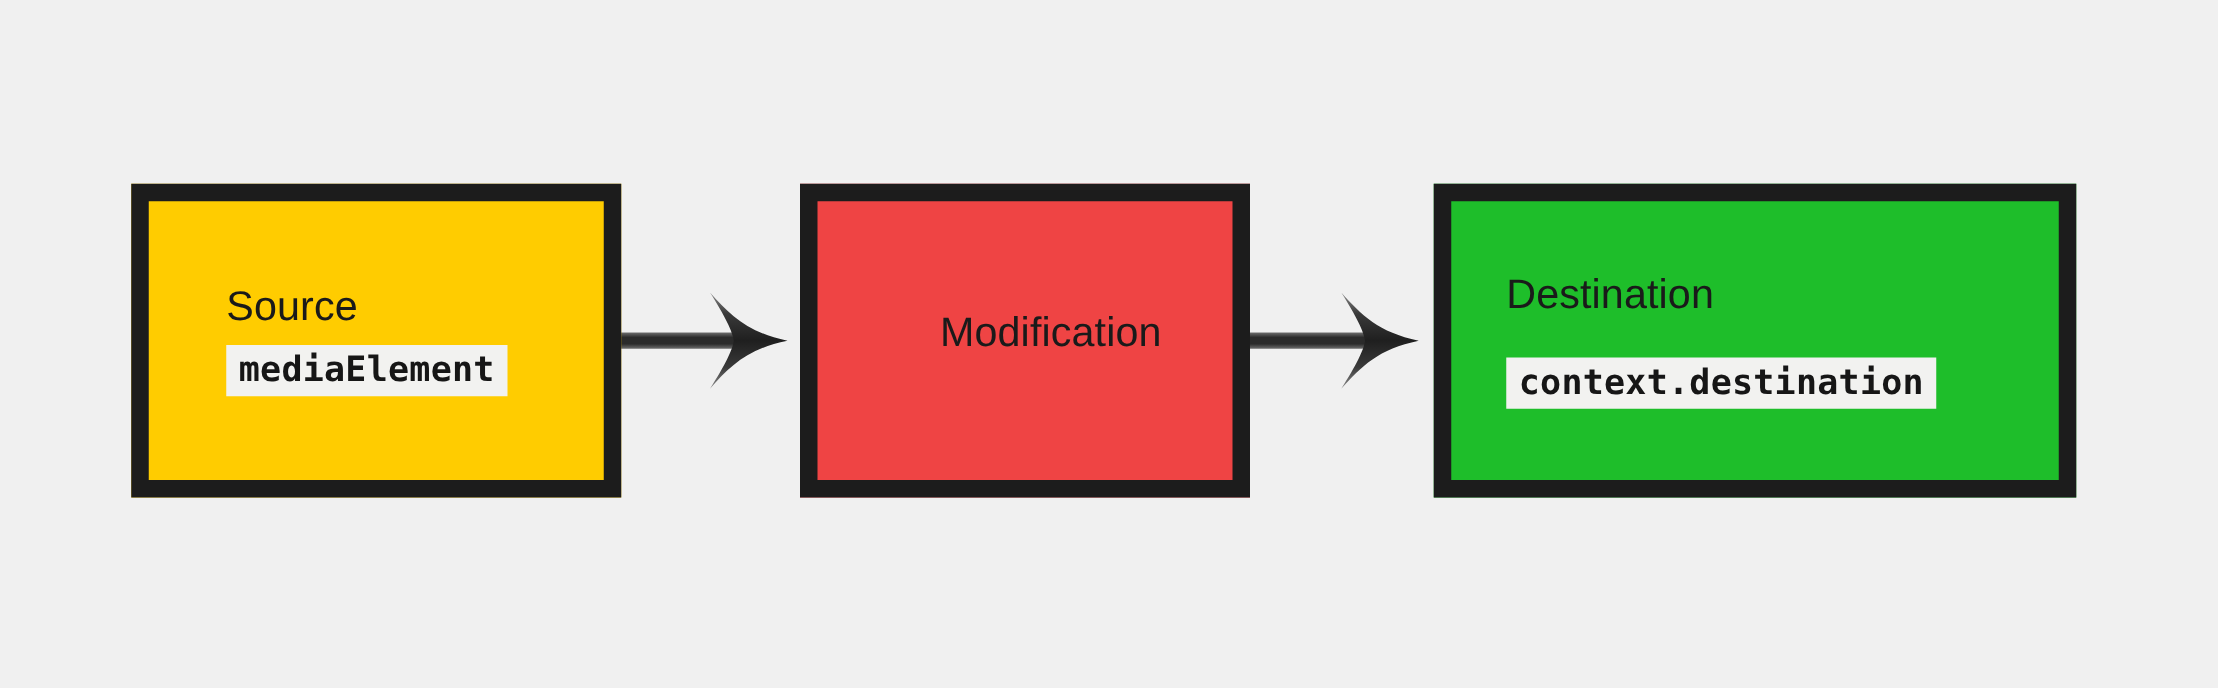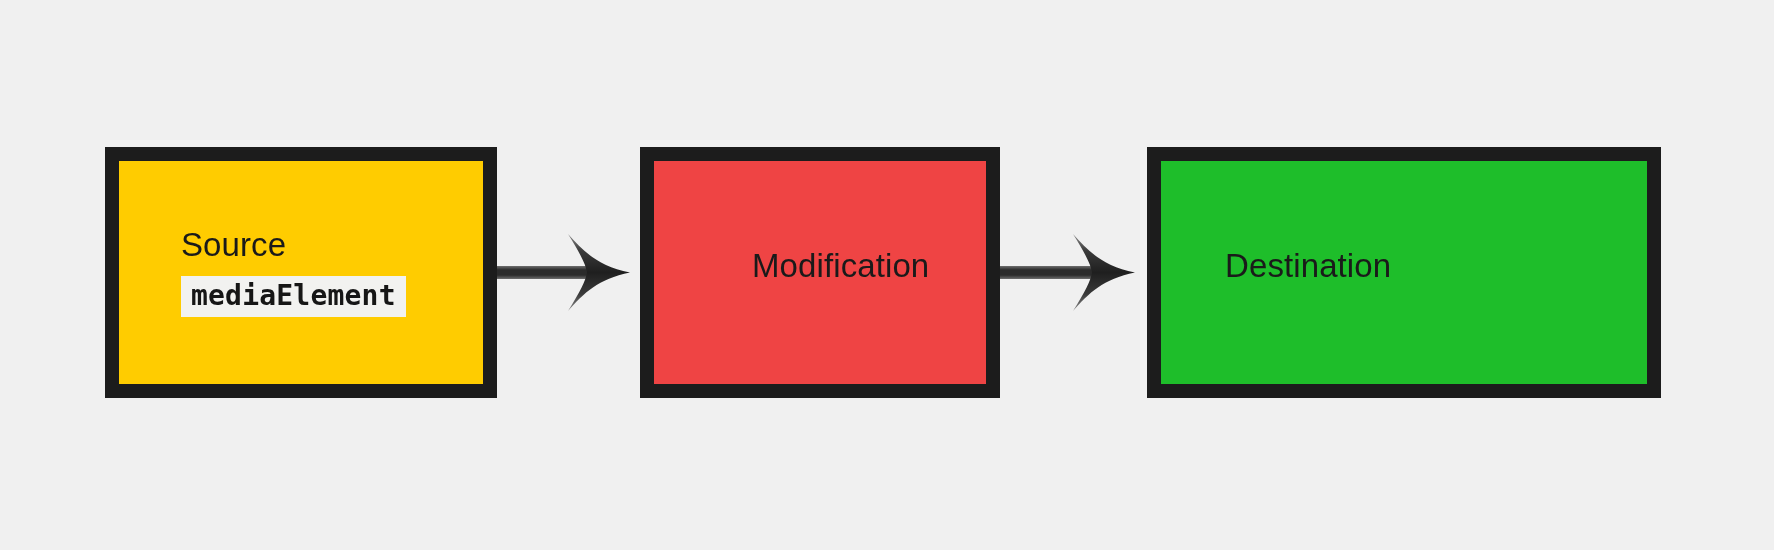--- a/index.html
+++ b/index.html
@@ -84,21 +84,21 @@
   }
   #node-destination {
     left: 1147px;
     top: 147px;
     width: 514px;
     height: 251px;
     background: #1ebe2a;
   }
 
   #node-modification .node-inner { padding-left: 58px; }
-  #node-destination .node-inner { padding-left: 64px; gap: 20px; }
+  #node-destination .node-inner { padding-left: 44px; gap: 20px; }
 
   
   .edge {
     position: absolute;
     z-index: 2;
     pointer-events: none;
   }
   #edge-source-to-modification {
     left: 480px;
     top: 218px;
@@ -181,16 +181,17 @@
                C 104 34, 118 48, 150 54.5
                C 118 61, 104 75, 88 93
                C 100 74, 106 62, 107 54.5
                C 106 47, 100 35, 88 16 Z" fill="url(#barbGradB)"></path>
     </svg>
   </div>
 
   <div class="node" id="node-destination" style="background: rgb(30, 190, 42); border-color: rgb(28, 28, 28);">
     <div class="node-inner">
       <div class="node-title">Destination</div>
+      <div class="node-code" style="background: rgb(242, 242, 240);">context.destination</div>
     </div>
   </div>
 
 </div>
 
 </body></html>

